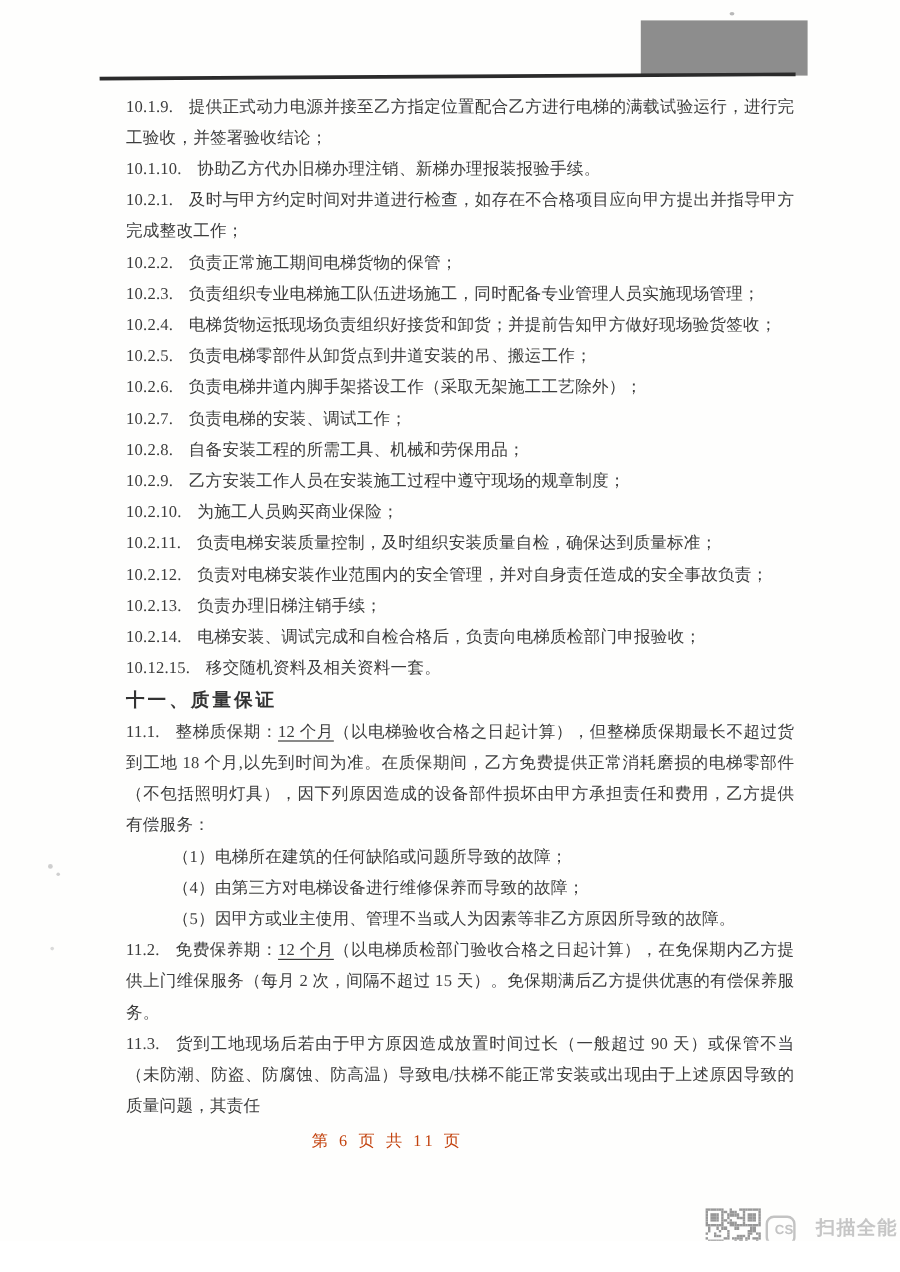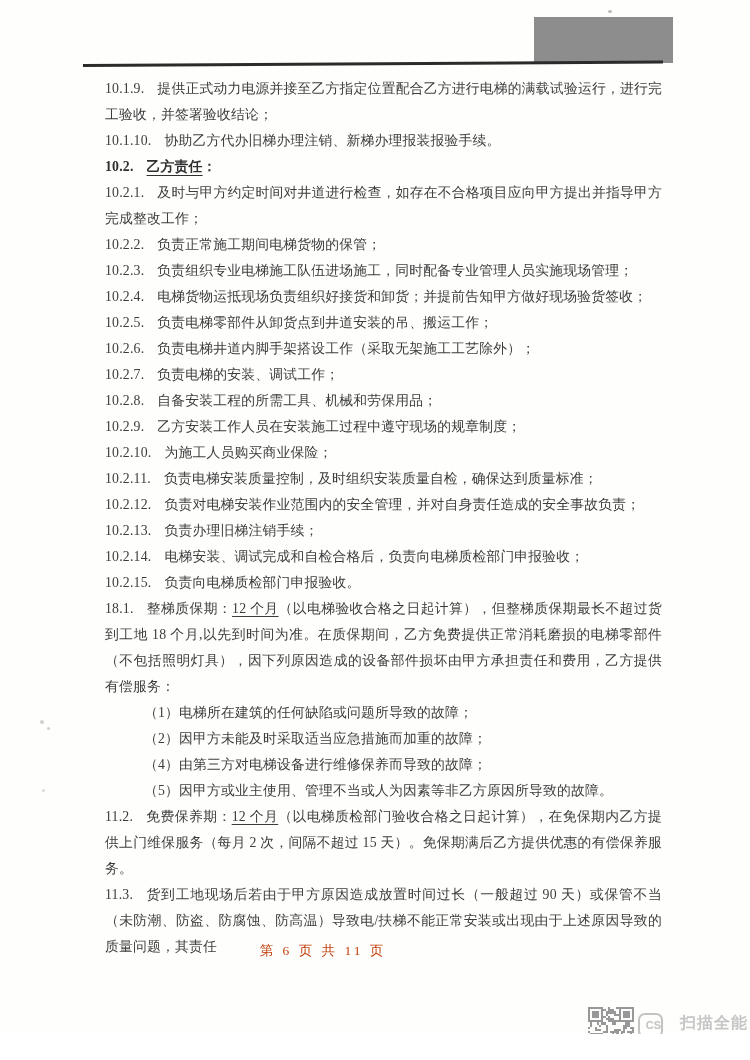--- a/index.html
+++ b/index.html
@@ -53,43 +53,42 @@
   <div class="redaction-box"></div>
   <div class="header-rule"></div>
   <div class="corner-speck"></div>
 
   <div class="content">
 
     <p class="clause"><span class="num">10.1.9.</span><span>提供正式动力电源并接至乙方指定位置配合乙方进行电梯的满载试验运行，进行完工验收，并签署验收结论；</span></p>
 
     <p class="clause gap-a"><span class="num">10.1.10.</span><span>协助乙方代办旧梯办理注销、新梯办理报装报验手续。</span></p>
 
-    <p class="clause h102"><span class="num">10.2.</span><span class="u-title">乙方责任</span><span>：</span></p>
 
     <p class="clause"><span class="num">10.2.1.</span><span>及时与甲方约定时间对井道进行检查，如存在不合格项目应向甲方提出并指导甲方完成整改工作；</span></p>
     <p class="clause"><span class="num">10.2.2.</span><span>负责正常施工期间电梯货物的保管；</span></p>
     <p class="clause"><span class="num">10.2.3.</span><span>负责组织专业电梯施工队伍进场施工，同时配备专业管理人员实施现场管理；</span></p>
     <p class="clause"><span class="num">10.2.4.</span><span>电梯货物运抵现场负责组织好接货和卸货；并提前告知甲方做好现场验货签收；</span></p>
     <p class="clause"><span class="num">10.2.5.</span><span>负责电梯零部件从卸货点到井道安装的吊、搬运工作；</span></p>
     <p class="clause"><span class="num">10.2.6.</span><span>负责电梯井道内脚手架搭设工作（采取无架施工工艺除外）；</span></p>
     <p class="clause"><span class="num">10.2.7.</span><span>负责电梯的安装、调试工作；</span></p>
     <p class="clause"><span class="num">10.2.8.</span><span>自备安装工程的所需工具、机械和劳保用品；</span></p>
     <p class="clause"><span class="num">10.2.9.</span><span>乙方安装工作人员在安装施工过程中遵守现场的规章制度；</span></p>
     <p class="clause"><span class="num">10.2.10.</span><span>为施工人员购买商业保险；</span></p>
     <p class="clause"><span class="num">10.2.11.</span><span>负责电梯安装质量控制，及时组织安装质量自检，确保达到质量标准；</span></p>
     <p class="clause"><span class="num">10.2.12.</span><span>负责对电梯安装作业范围内的安全管理，并对自身责任造成的安全事故负责；</span></p>
     <p class="clause"><span class="num">10.2.13.</span><span>负责办理旧梯注销手续；</span></p>
     <p class="clause"><span class="num">10.2.14.</span><span>电梯安装、调试完成和自检合格后，负责向电梯质检部门申报验收；</span></p>
-    <p class="clause"><span class="num">10.2.15.</span><span>负责向电梯质检部门申报验收。</span></p>
-
-
-    <p class="clause"><span class="num">18.1.</span><span>整梯质保期：</span><span class="u">12 个月</span><span>（以电梯验收合格之日起计算），但整梯质保期最长不超过货到工地 18 个月,以先到时间为准。在质保期间，乙方免费提供正常消耗磨损的电梯零部件（不包括照明灯具），因下列原因造成的设备部件损坏由甲方承担责任和费用，乙方提供有偿服务：</span></p>
+    <p class="clause"><span class="num">10.12.15.</span><span>移交随机资料及相关资料一套。</span></p>
+
+    <p class="clause h11">十一、质量保证</p>
+
+    <p class="clause"><span class="num">11.1.</span><span>整梯质保期：</span><span class="u">12 个月</span><span>（以电梯验收合格之日起计算），但整梯质保期最长不超过货到工地 18 个月,以先到时间为准。在质保期间，乙方免费提供正常消耗磨损的电梯零部件（不包括照明灯具），因下列原因造成的设备部件损坏由甲方承担责任和费用，乙方提供有偿服务：</span></p>
 
     <p class="clause sub">（1）电梯所在建筑的任何缺陷或问题所导致的故障；</p>
-    <p class="clause sub">（2）因甲方未能及时采取适当应急措施而加重的故障；</p>
     <p class="clause sub">（4）由第三方对电梯设备进行维修保养而导致的故障；</p>
     <p class="clause sub">（5）因甲方或业主使用、管理不当或人为因素等非乙方原因所导致的故障。</p>
 
     <p class="clause"><span class="num">11.2.</span><span>免费保养期：</span><span class="u">12 个月</span><span>（以电梯质检部门验收合格之日起计算），在免保期内乙方提供上门维保服务（每月 2 次，间隔不超过 15 天）。免保期满后乙方提供优惠的有偿保养服务。</span></p>
 
     <p class="clause"><span class="num">11.3.</span><span>货到工地现场后若由于甲方原因造成放置时间过长（一般超过 90 天）或保管不当（未防潮、防盗、防腐蚀、防高温）导致电/扶梯不能正常安装或出现由于上述原因导致的质量问题，其责任</span></p>
 
   </div>
 
   <div class="footer">第 6 页 共 11 页</div>

